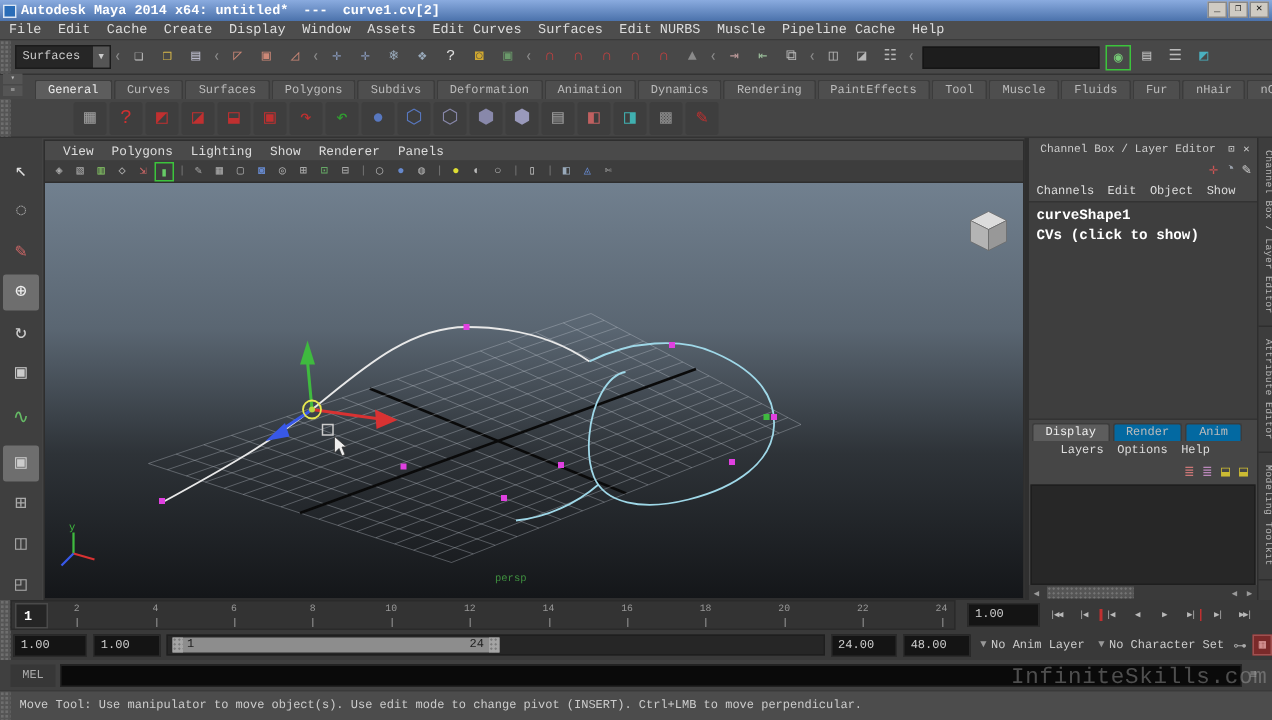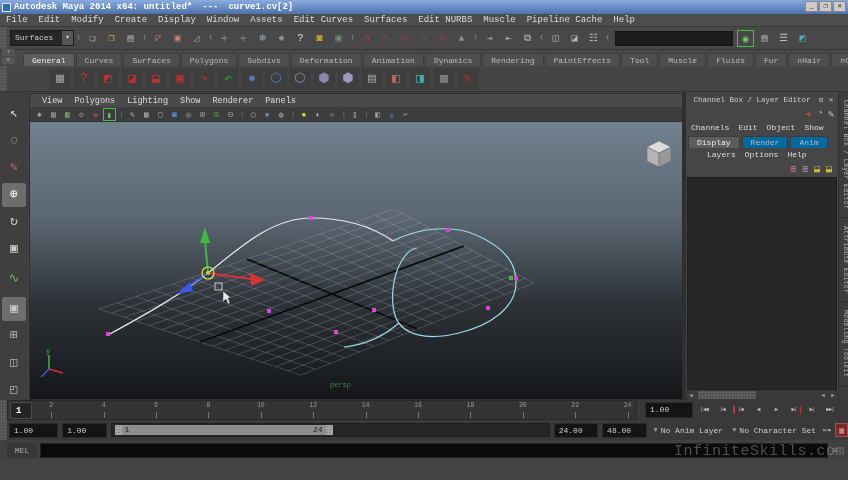--- a/index.html
+++ b/index.html
@@ -149,21 +149,21 @@
     <span class="winbtns">
       <span class="winbtn">_</span>
       <span class="winbtn">❐</span>
       <span class="winbtn">✕</span>
     </span>
   </div>
 
   <div class="menubar" id="menubar">
       <span class="mi">File</span>
       <span class="mi">Edit</span>
-      <span class="mi">Modify</span>
+      <span class="mi">Cache</span>
       <span class="mi">Create</span>
       <span class="mi">Display</span>
       <span class="mi">Window</span>
       <span class="mi">Assets</span>
       <span class="mi">Edit Curves</span>
       <span class="mi">Surfaces</span>
       <span class="mi">Edit NURBS</span>
       <span class="mi">Muscle</span>
       <span class="mi">Pipeline Cache</span>
       <span class="mi">Help</span>
@@ -421,20 +421,24 @@
         <span style="color: rgb(204, 85, 85);">✛</span>
         <span style="color: rgb(153, 160, 170);">◔</span>
         <span style="color: rgb(204, 204, 204);">✎</span>
       </div>
     <div class="cb-menus" id="cbmenus">
         <span>Channels</span>
         <span>Edit</span>
         <span>Object</span>
         <span>Show</span>
       </div>
+    <div class="cb-content">
+      <div class="cb-node">curveShape1</div>
+      <div class="cb-hint">CVs (click to show)</div>
+    </div>
     <div class="lay-tabs" id="laytabs">
         <span class="ltab active">Display</span>
         <span class="ltab">Render</span>
         <span class="ltab">Anim</span>
       </div>
     <div class="lay-menus" id="laymenus">
         <span>Layers</span>
         <span>Options</span>
         <span>Help</span>
       </div>
@@ -523,15 +527,19 @@
     <span class="keyico">⊶</span>
     <span class="autokey">▦</span>
   </div>
 
   <div class="commandline">
     <span class="mel-tab">MEL</span>
     <span class="mel-input"></span>
     <span class="cl-ico">≡</span>
   </div>
 
+  <div class="helpline">
+    <span class="gutter"></span>
+    <span class="txt">Move Tool: Use manipulator to move object(s). Use edit mode to change pivot (INSERT).  Ctrl+LMB to move perpendicular.</span>
+  </div>
 
   <div class="watermark">InfiniteSkills.com</div>
 </div>
 
 </body></html>

